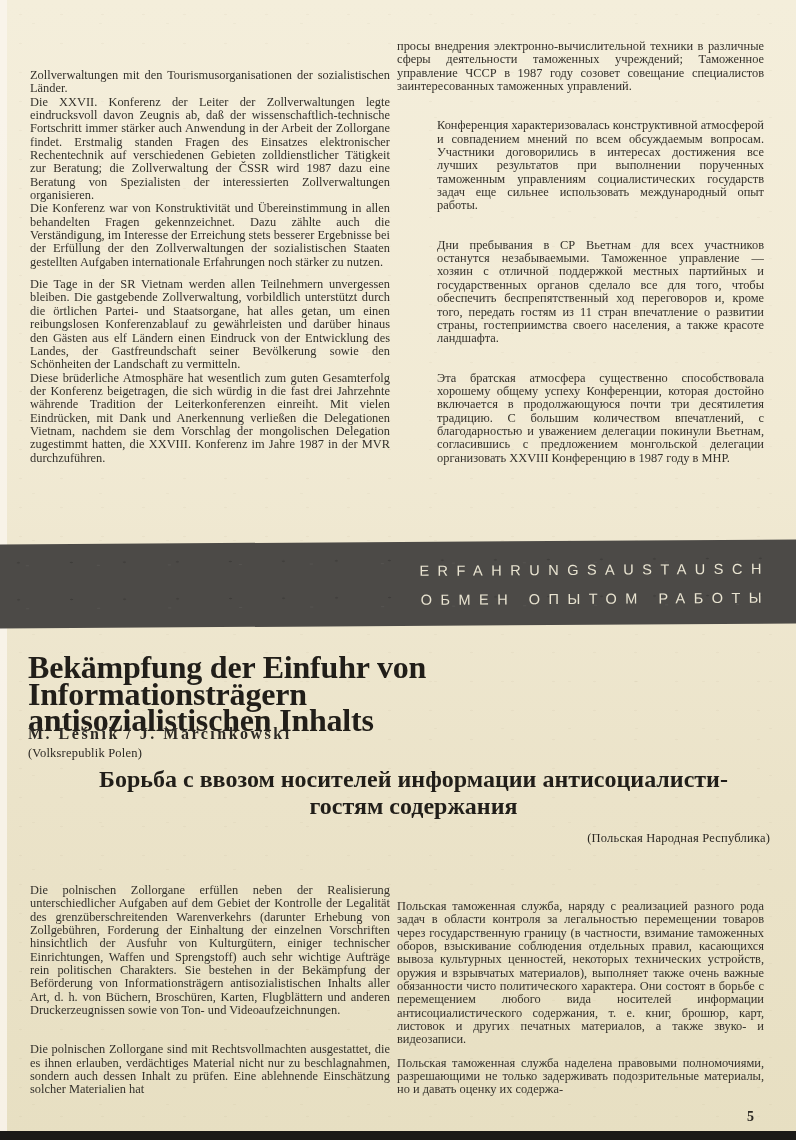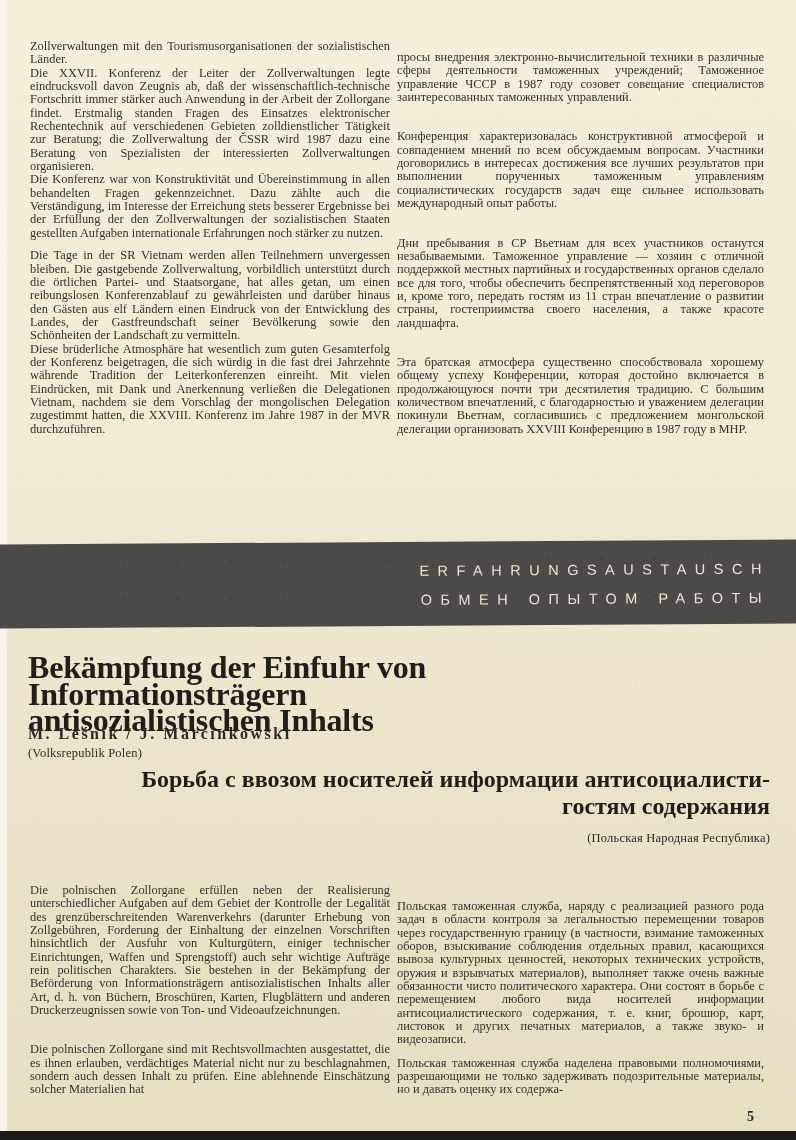--- a/index.html
+++ b/index.html
@@ -20,21 +20,21 @@
   .scan-edge-bottom{position:absolute;left:0;bottom:0;width:100%;height:9px;background:#1b1a18;}
 
   .columns{position:absolute;left:30px;width:740px;display:flex;gap:7px;align-items:flex-end;}
   .top-section{top:40px;}
   .bottom-section{top:884px;}
   .col{text-align:justify;font-size:12.4px;line-height:13.35px;}
   .col-left{width:360px;}
   .col-right{width:367px;}
   .col p{margin:0;}
   .top-de p:nth-child(4){margin-top:9px;}
-  .top-ru p + p{margin-top:26px;}
+  .top-ru p + p{margin-top:26px;margin-left:40px;}
   .bot-de p + p{margin-top:26px;}
   .bot-ru p + p{margin-top:10px;}
 
   .banner{
     position:absolute;top:542px;left:-8px;right:-8px;height:84px;
     background:
       radial-gradient(rgba(0,0,0,0.18) 1px, transparent 1.6px),
       radial-gradient(rgba(255,255,255,0.05) 1px, transparent 1.5px),
       #4c4a47;
     background-size:53px 37px,71px 43px,100% 100%;
@@ -52,21 +52,21 @@
     position:absolute;top:654px;left:28px;width:640px;
     font-weight:bold;font-size:32px;line-height:26.5px;color:#211e19;
     letter-spacing:-0.2px;
   }
   .byline-de{position:absolute;top:725px;left:28px;color:#2c2924;}
   .byline-authors{font-weight:bold;font-size:16px;letter-spacing:2.5px;}
   .byline-affil{font-size:12.5px;margin-top:3px;letter-spacing:0.2px;}
 
   .title-ru{
     position:absolute;top:766px;left:57px;right:26px;
-    text-align:right;font-weight:bold;font-size:24px;line-height:27px;color:#211e19;
+    text-align:center;font-weight:bold;font-size:24px;line-height:27px;color:#211e19;
   }
   .byline-ru{position:absolute;top:828px;right:26px;text-align:right;color:#2c2924;}
 
   .page-number{
     position:absolute;right:42px;bottom:15px;
     font-weight:bold;font-size:14px;color:#2b2823;
   }
 </style>
 </head>
 <body>

